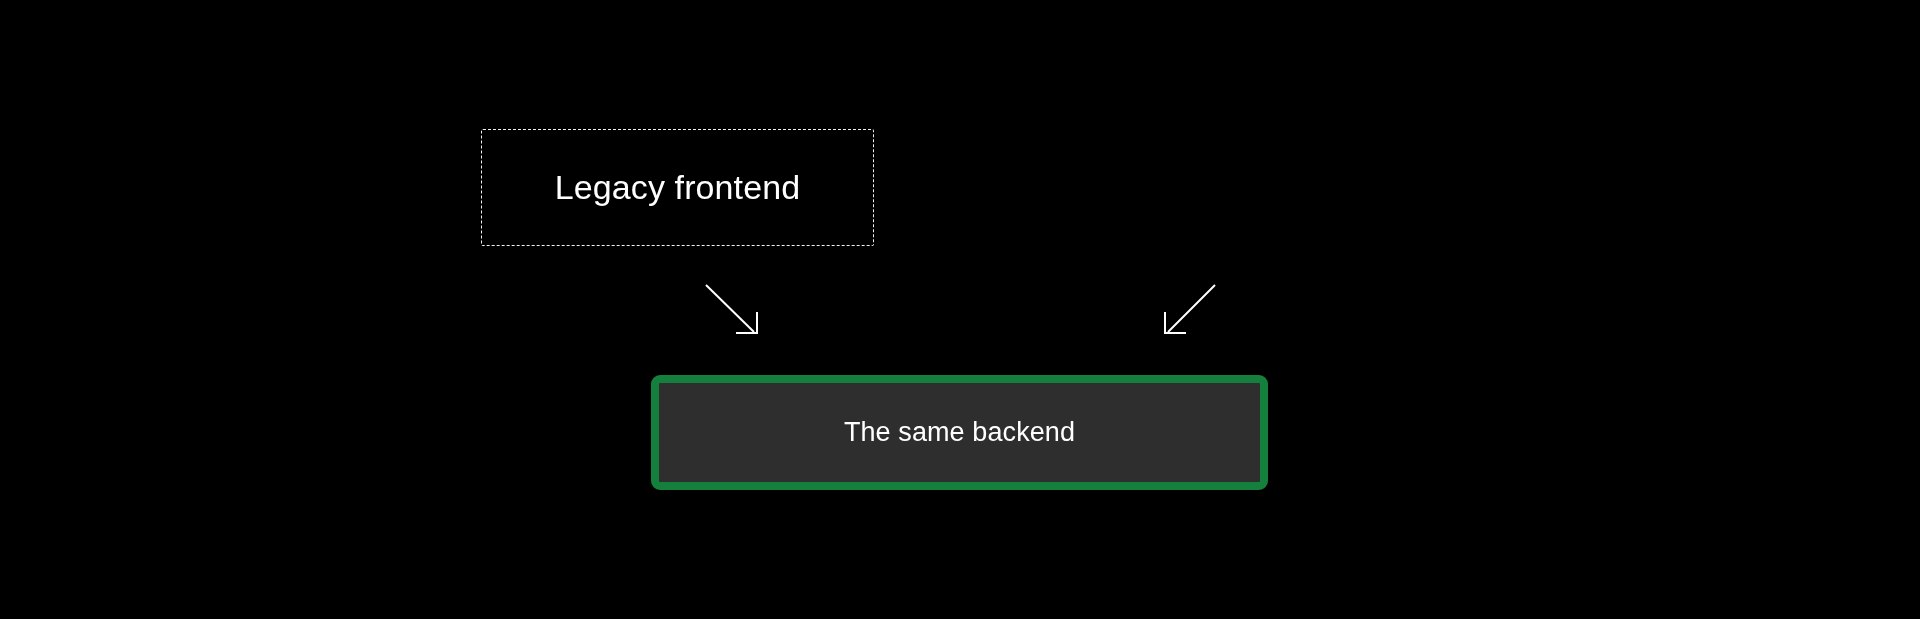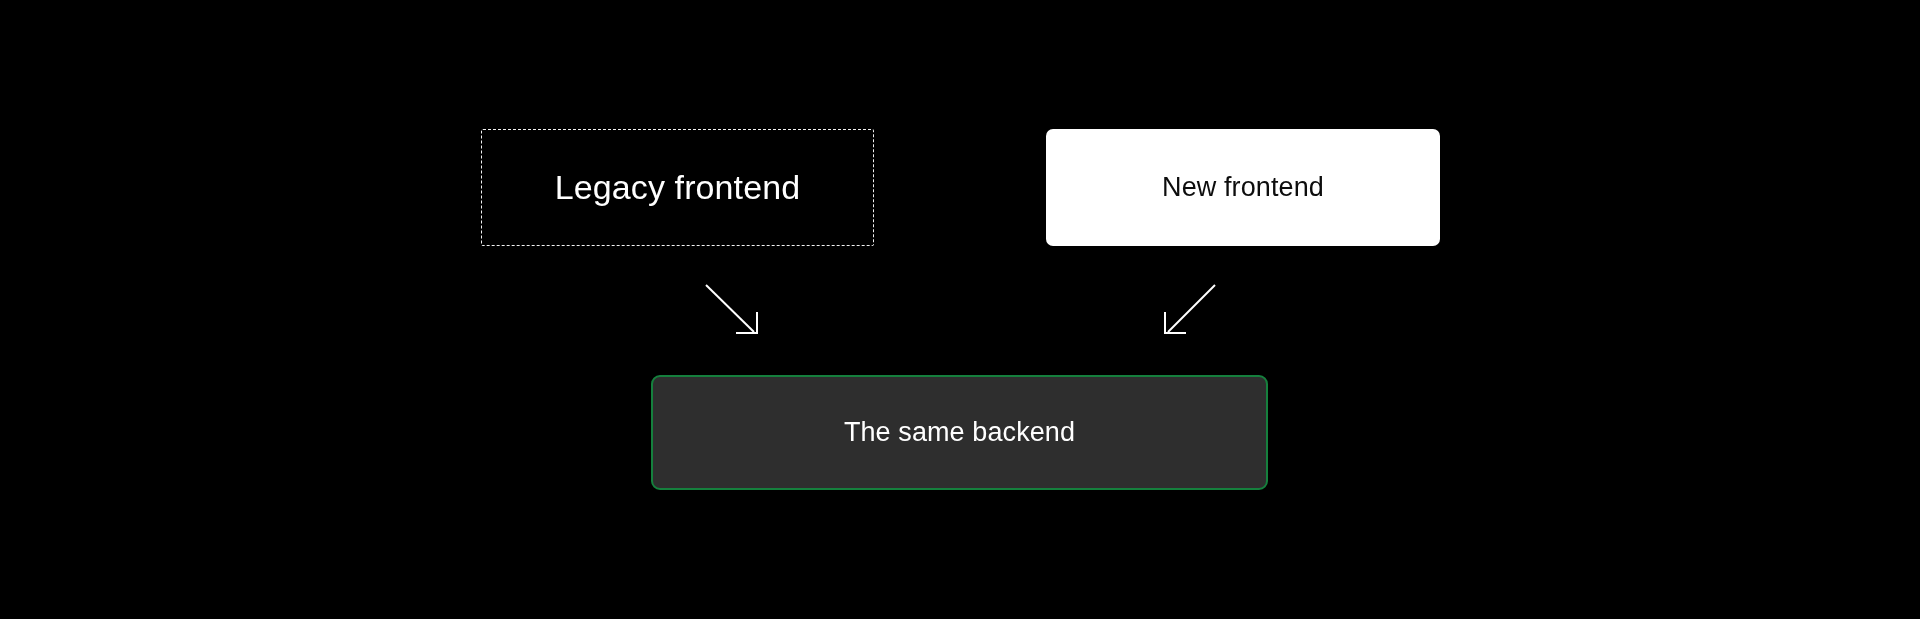--- a/index.html
+++ b/index.html
@@ -60,21 +60,21 @@
     font-weight: 400;
   }
 
   
   .node--backend {
     left: 651px;
     top: 375px;
     width: 617px;
     height: 115px;
     background: #2e2e2e;
-    border: 2px solid #15803d;
+    border: 8px solid #15803d;
     border-radius: 9px;
     color: #ffffff;
     font-size: 27px;
     font-weight: 400;
   }
 
   .node-label {
     display: block;
     pointer-events: none;
     white-space: nowrap;
@@ -95,23 +95,20 @@
 </style>
 </head>
 <body>
 
 <div id="canvas">
 
   <div class="node node--legacy">
     <span class="node-label">Legacy frontend</span>
   </div>
 
-  <div class="node node--new">
-    <span class="node-label">New frontend</span>
-  </div>
 
   <div class="node node--backend">
     <span class="node-label">The same backend</span>
   </div>
 
   <svg class="connectors" viewBox="0 0 1920 619" width="1920" height="619">
 
     <g class="connector-line">
       <line x1="706" y1="285" x2="754" y2="332" stroke="#ffffff" stroke-width="2" stroke-linecap="butt"></line>
       <polyline points="736,333 757,333 757,312" fill="none" stroke="#ffffff" stroke-width="2" stroke-linecap="butt" stroke-linejoin="miter"></polyline>

